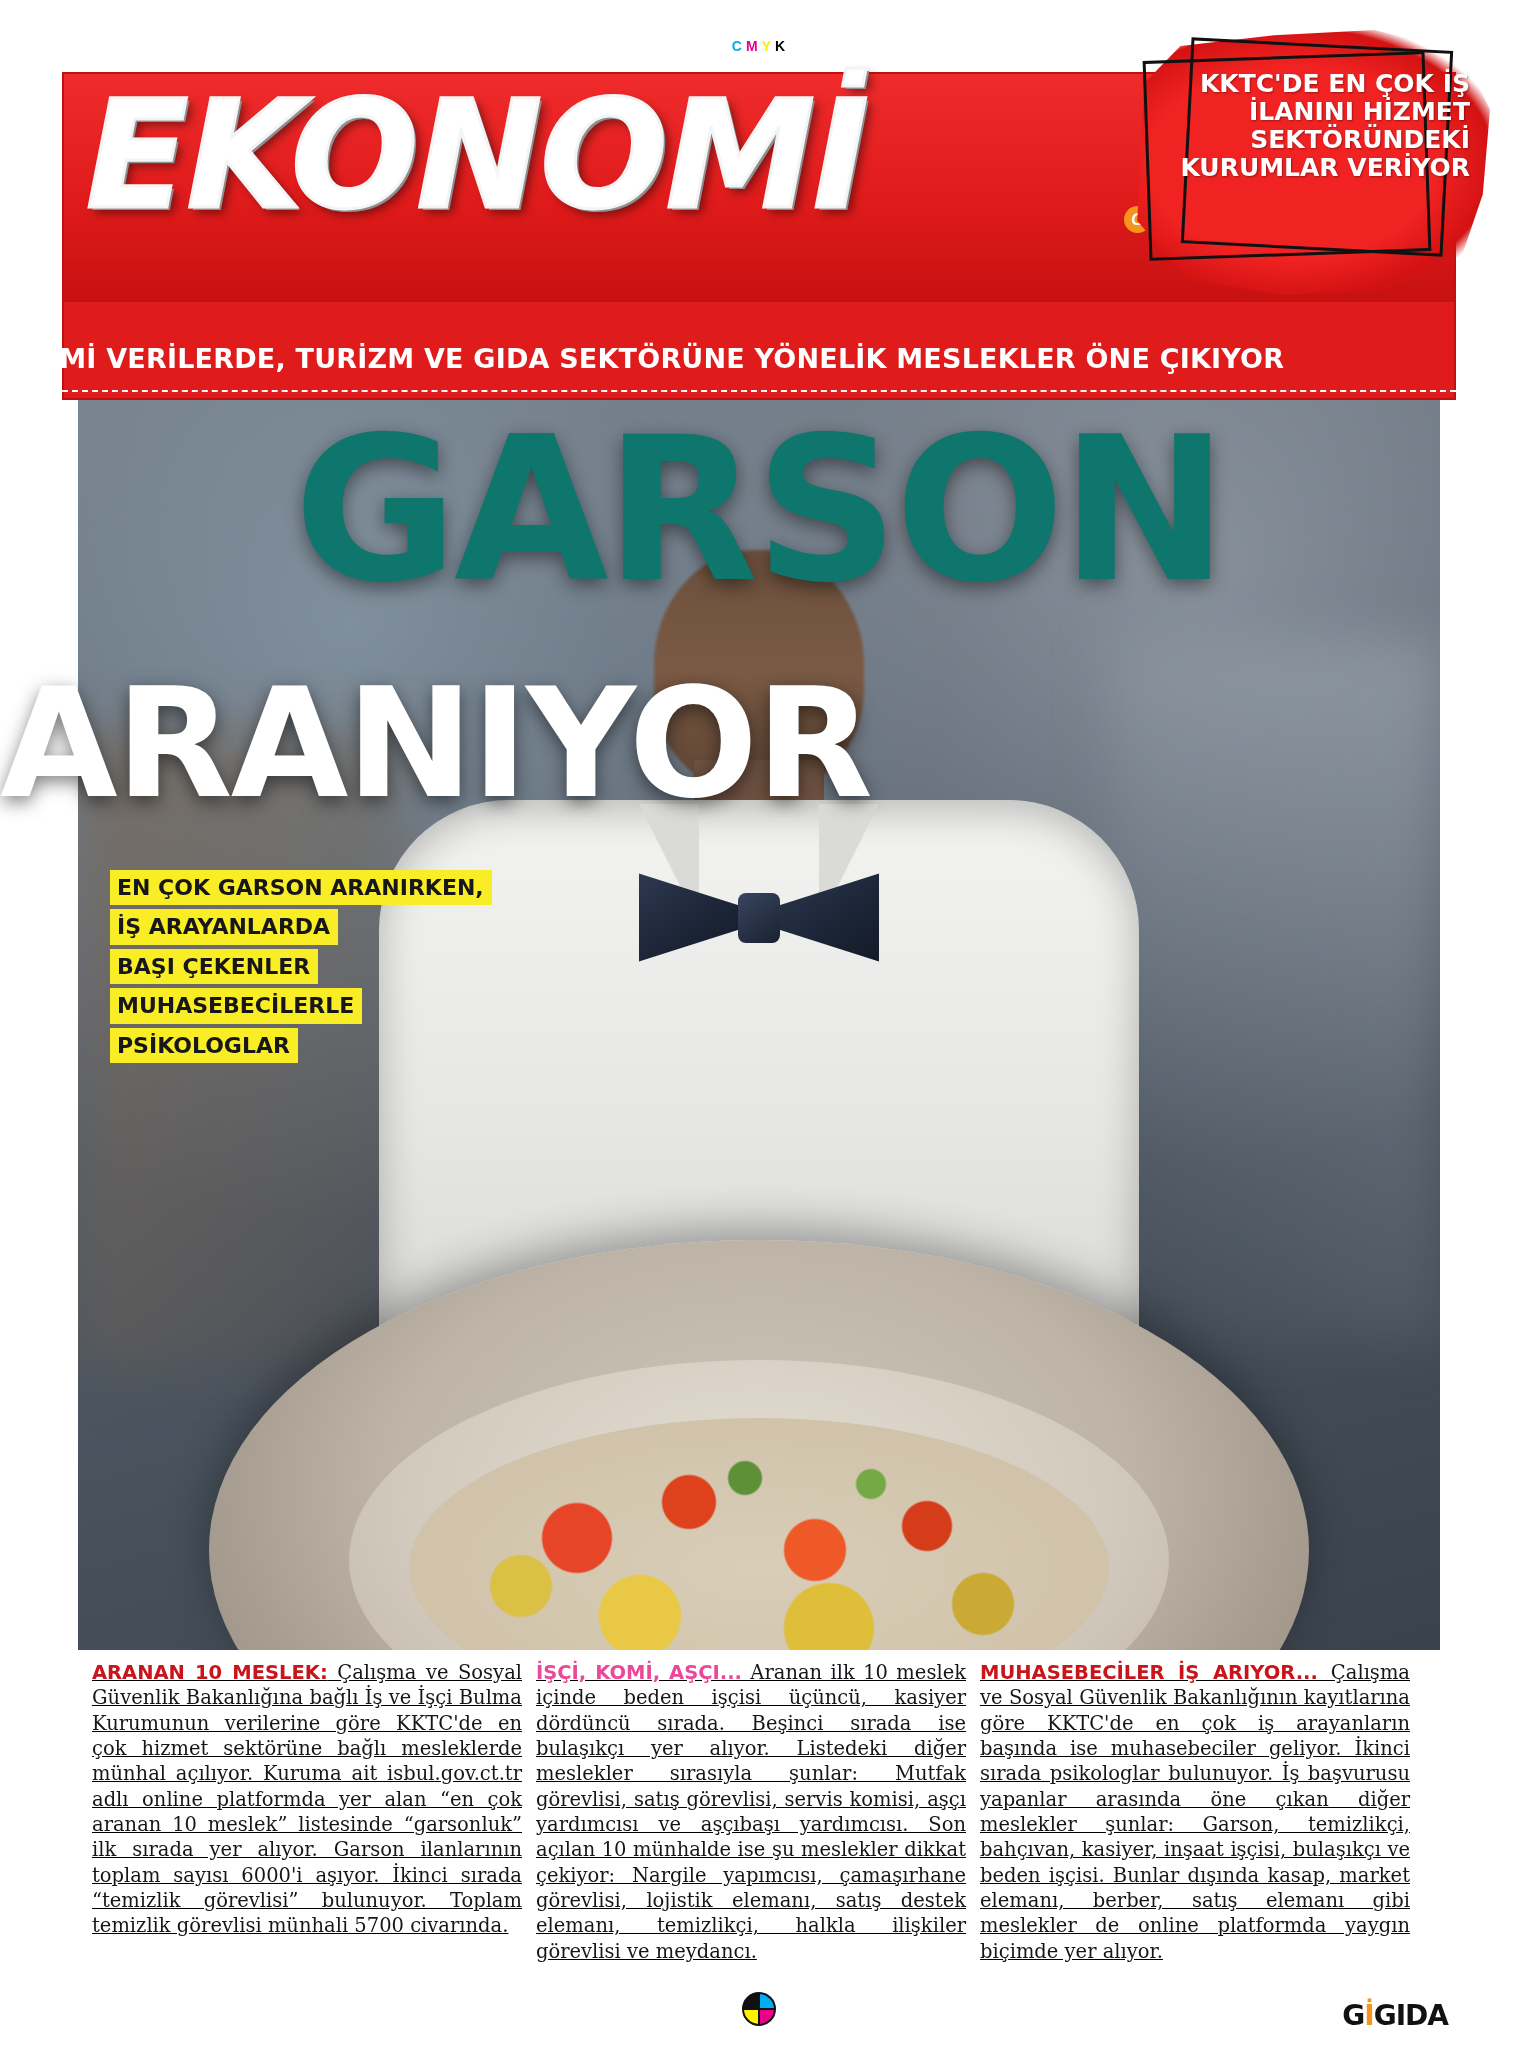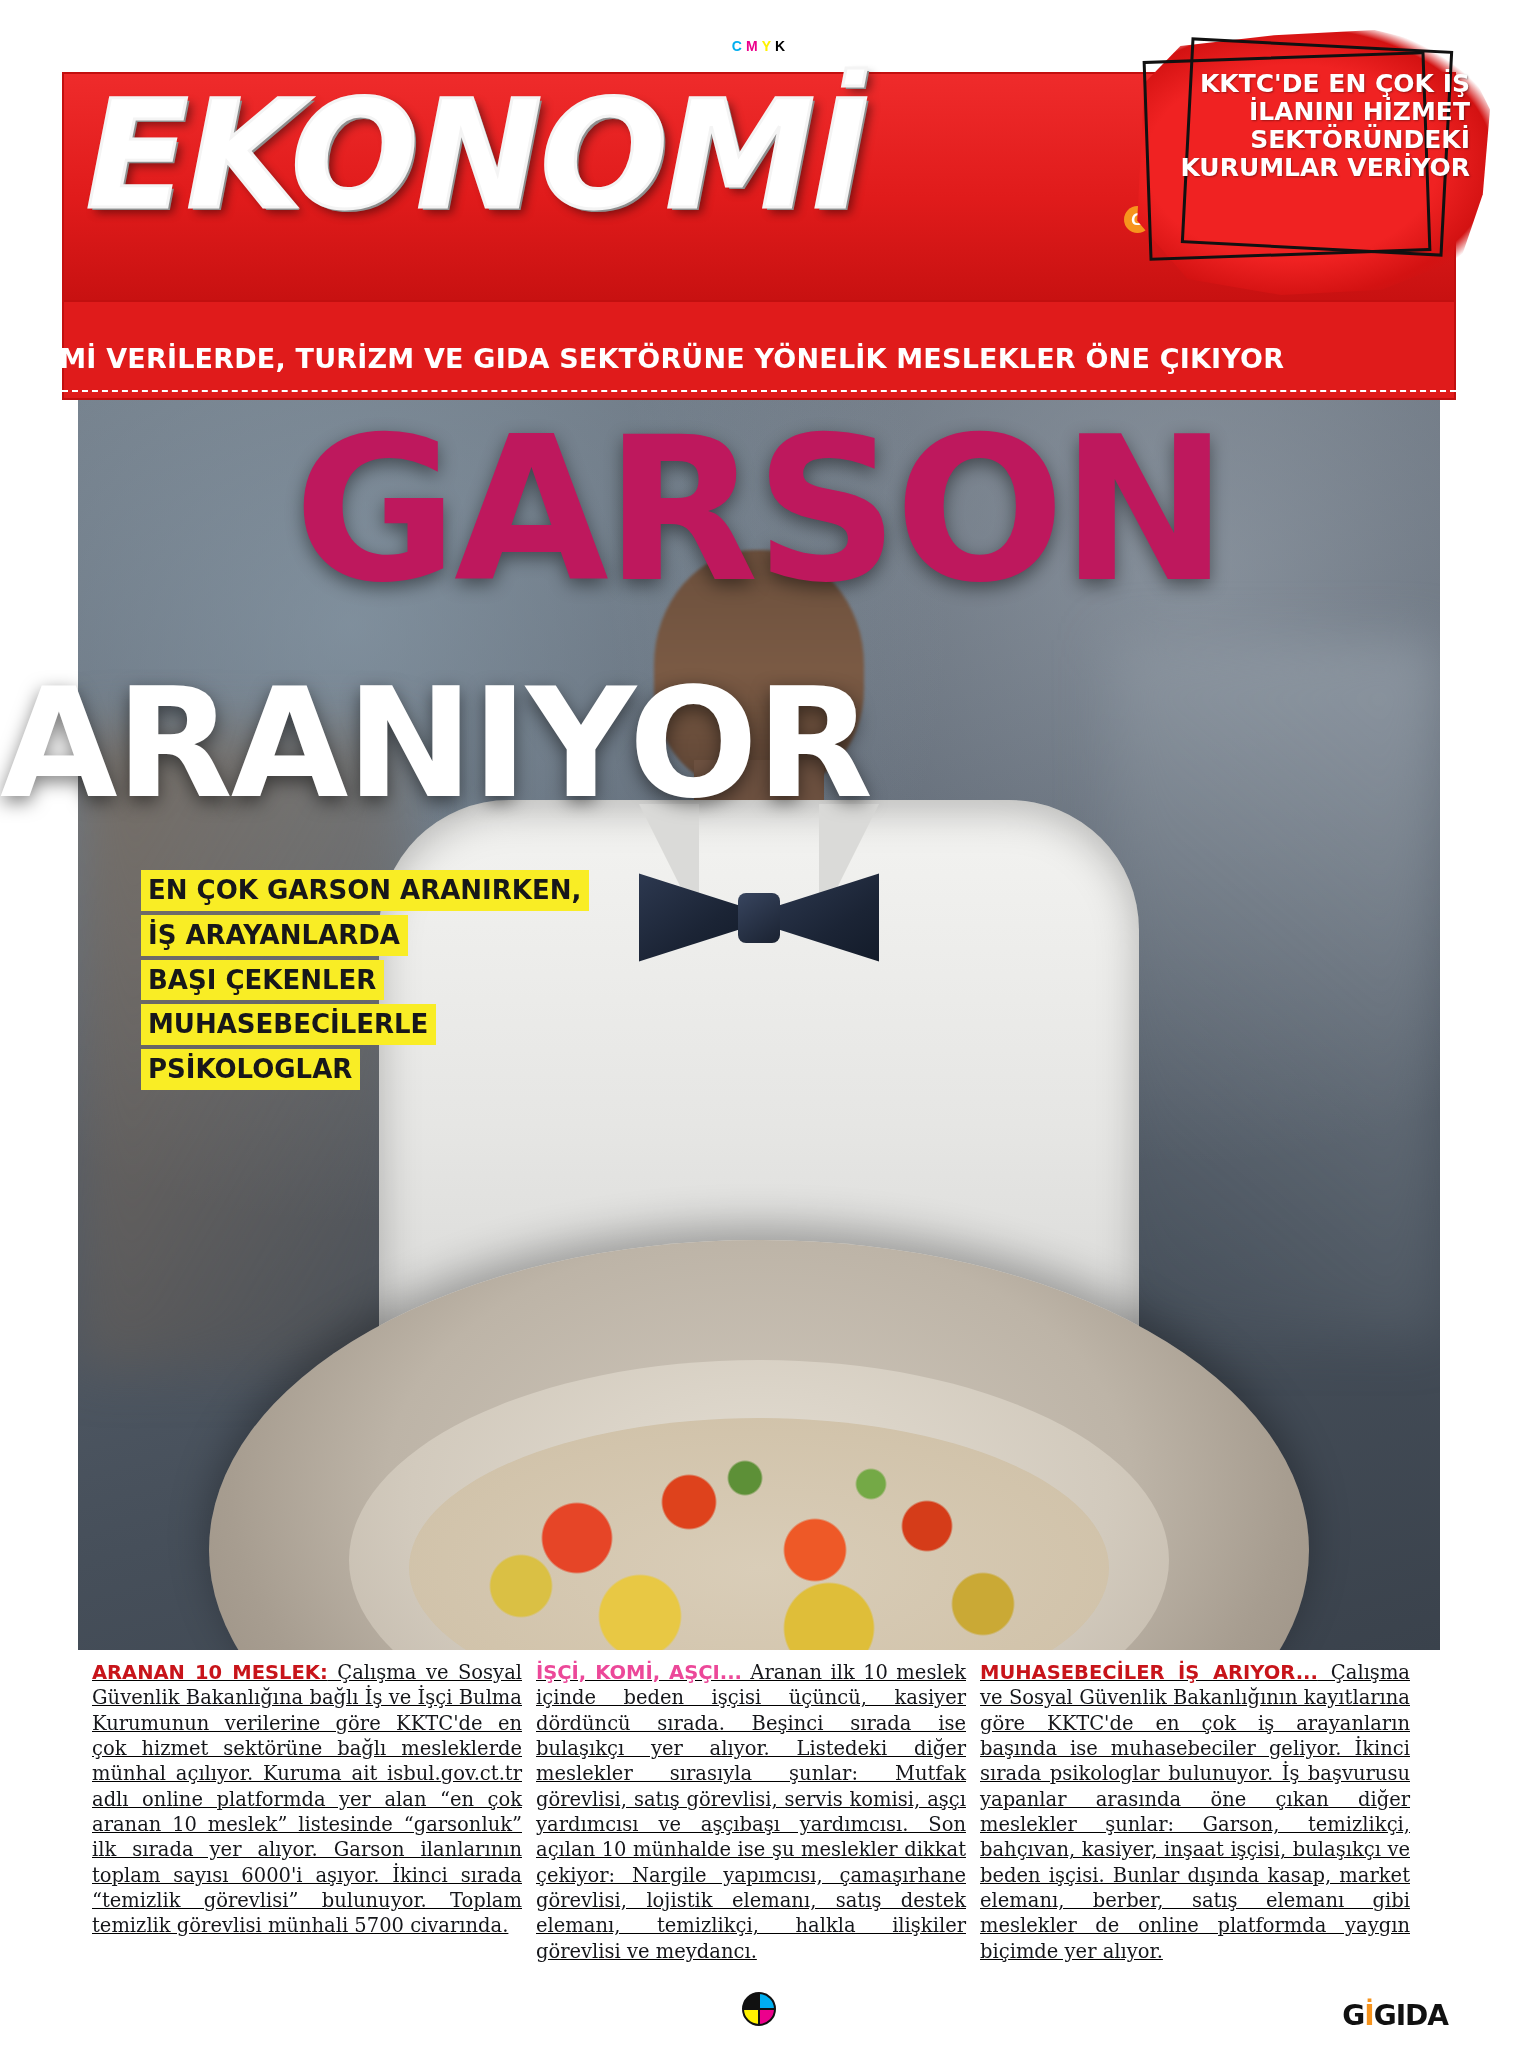--- a/index.html
+++ b/index.html
@@ -249,21 +249,21 @@
     filter: saturate(1.05);
   }
 
   
   .headline-1 {
     position: absolute;
     left: 0; right: 0; top: 418px;
     text-align: center;
     font-size: 200px;
     font-weight: 800;
-    color: #be185d;
+    color: #0f766e;
     letter-spacing: -4px;
     line-height: 0.92;
     font-family: "DejaVu Sans", sans-serif;
     text-shadow: 0 6px 18px rgba(0,0,0,0.45);
   }
   .headline-2 {
     position: absolute;
     left: 0; right: 0; top: 672px;
     text-align: left;
     font-size: 152px;
@@ -278,27 +278,26 @@
   
   .subhead {
     position: absolute;
     left: 110px; top: 870px;
     width: 500px;
   }
   .subhead span {
     display: inline-block;
     background: #f9ed25;
     color: #17171a;
-    font-size: 26px;
+    font-size: 22px;
     font-weight: 800;
     line-height: 1.34;
     padding: 3px 8px 3px 7px;
     margin-bottom: 4px;
     font-family: "DejaVu Sans", sans-serif;
-    margin-left: 31px;
   }
 
   
   .columns {
     position: absolute;
     left: 92px; top: 1660px;
     width: 1340px;
     display: flex;
     gap: 14px;
     text-decoration: underline;

